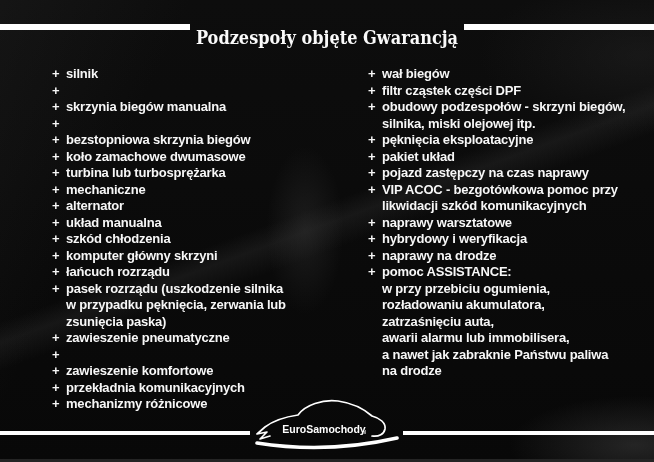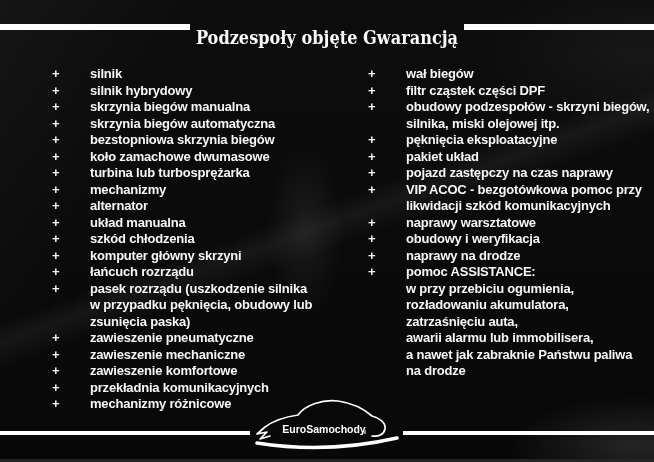--- a/index.html
+++ b/index.html
@@ -32,21 +32,21 @@
     white-space:nowrap;
   }
   ul.parts{list-style:none;margin:0;padding:0;position:absolute;top:66px;}
   #col-left{left:52px;width:305px;}
   #col-right{left:368px;width:286px;}
   ul.parts li{
     display:flex;color:#f7f7f7;font-weight:700;
     font-size:13px;line-height:16.5px;letter-spacing:-0.2px;
   }
   .plus{width:14px;flex:none;}
-  .txt{white-space:pre-line;margin-left:24px;}
+  .txt{white-space:pre-line;}
   .logo{position:absolute;left:50%;top:390px;transform:translateX(-50%);}
   .logo svg{display:block;}
 </style>
 </head>
 <body>
 
 <div class="bg"></div>
 <div class="bottom-strip"></div>
 
 <div class="line line-tl"></div>
@@ -54,45 +54,43 @@
 
 <h1 class="title">Podzespoły objęte Gwarancją</h1>
 
 <ul class="parts" id="col-left">
   <li>
       <span class="plus">+</span>
       <span class="txt">silnik</span>
     </li>
   <li>
       <span class="plus">+</span>
-      <span class="txt">silnik hybrydowy</span>
     </li>
   <li>
       <span class="plus">+</span>
       <span class="txt">skrzynia biegów manualna</span>
     </li>
   <li>
       <span class="plus">+</span>
-      <span class="txt">skrzynia biegów automatyczna</span>
     </li>
   <li>
       <span class="plus">+</span>
       <span class="txt">bezstopniowa skrzynia biegów</span>
     </li>
   <li>
       <span class="plus">+</span>
       <span class="txt">koło zamachowe dwumasowe</span>
     </li>
   <li>
       <span class="plus">+</span>
       <span class="txt">turbina lub turbosprężarka</span>
     </li>
   <li>
       <span class="plus">+</span>
-      <span class="txt">mechanizmy</span>
+      <span class="txt">mechaniczne</span>
     </li>
   <li>
       <span class="plus">+</span>
       <span class="txt">alternator</span>
     </li>
   <li>
       <span class="plus">+</span>
       <span class="txt">układ manualna</span>
     </li>
   <li>
@@ -103,30 +101,29 @@
       <span class="plus">+</span>
       <span class="txt">komputer główny skrzyni</span>
     </li>
   <li>
       <span class="plus">+</span>
       <span class="txt">łańcuch rozrządu</span>
     </li>
   <li>
       <span class="plus">+</span>
       <span class="txt">pasek rozrządu (uszkodzenie silnika
-w przypadku pęknięcia, obudowy lub
+w przypadku pęknięcia, zerwania lub
 zsunięcia paska)</span>
     </li>
   <li>
       <span class="plus">+</span>
       <span class="txt">zawieszenie pneumatyczne</span>
     </li>
   <li>
       <span class="plus">+</span>
-      <span class="txt">zawieszenie mechaniczne</span>
     </li>
   <li>
       <span class="plus">+</span>
       <span class="txt">zawieszenie komfortowe</span>
     </li>
   <li>
       <span class="plus">+</span>
       <span class="txt">przekładnia komunikacyjnych</span>
     </li>
   <li>
@@ -165,21 +162,21 @@
       <span class="plus">+</span>
       <span class="txt">VIP ACOC - bezgotówkowa pomoc przy
 likwidacji szkód komunikacyjnych</span>
     </li>
   <li>
       <span class="plus">+</span>
       <span class="txt">naprawy warsztatowe</span>
     </li>
   <li>
       <span class="plus">+</span>
-      <span class="txt">obudowy i weryfikacja</span>
+      <span class="txt">hybrydowy i weryfikacja</span>
     </li>
   <li>
       <span class="plus">+</span>
       <span class="txt">naprawy na drodze</span>
     </li>
   <li>
       <span class="plus">+</span>
       <span class="txt">pomoc ASSISTANCE:
 w przy przebiciu ogumienia,
 rozładowaniu akumulatora,

